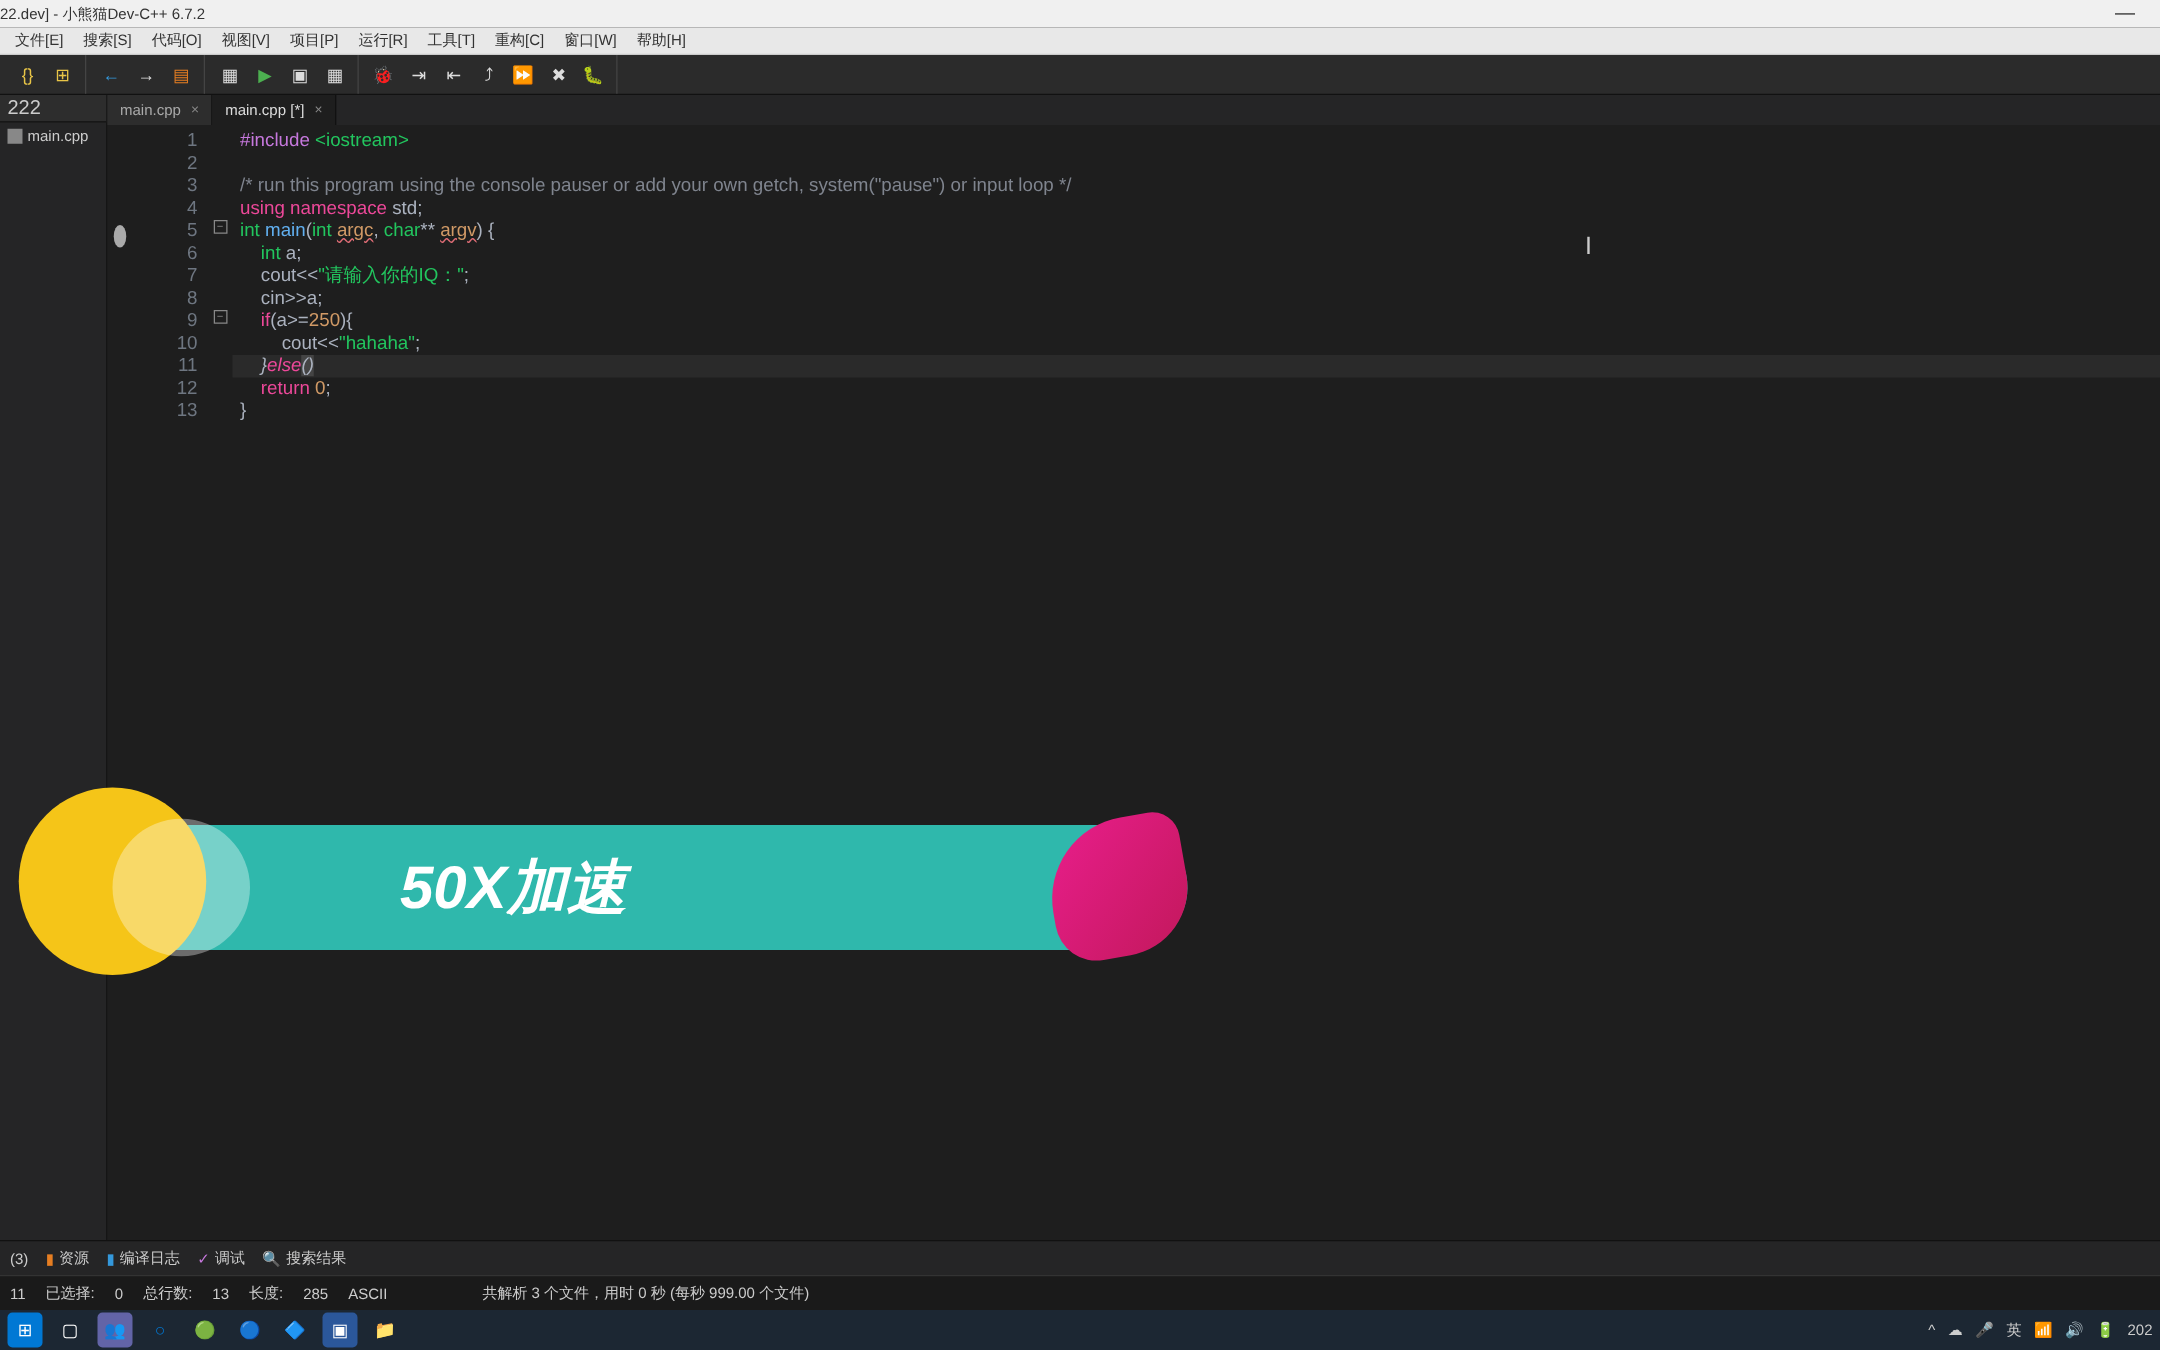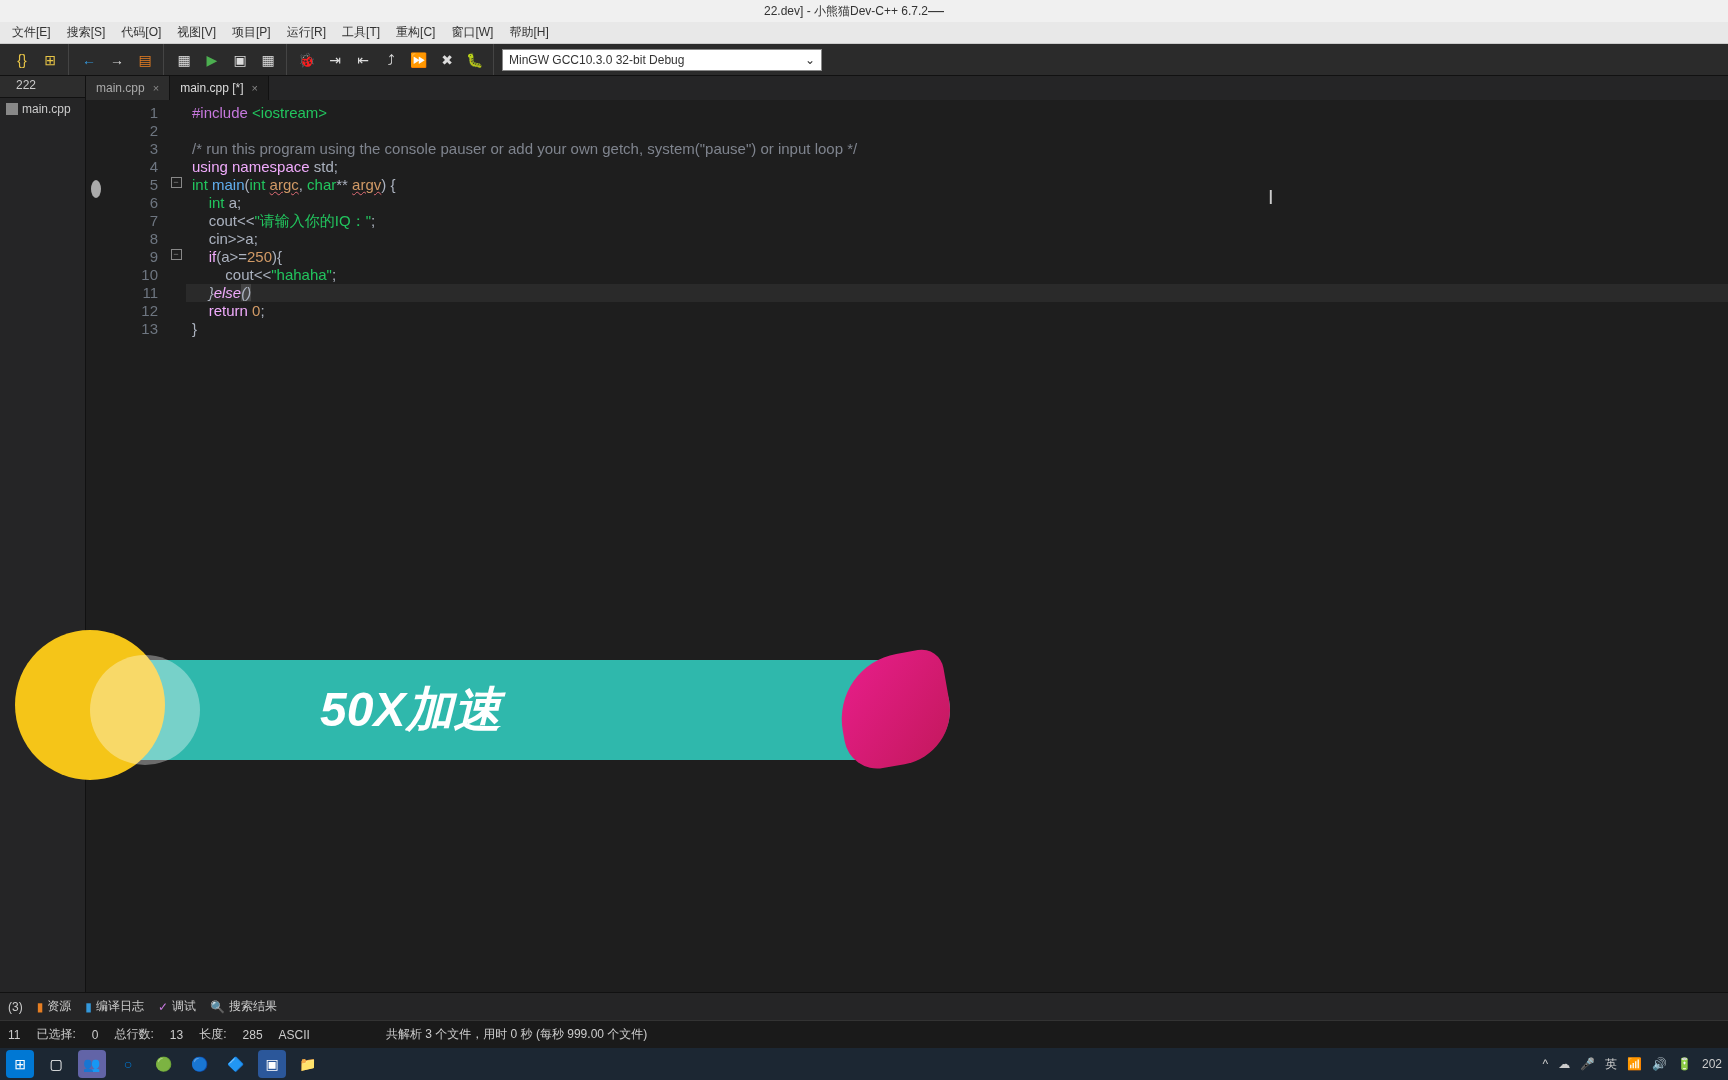--- a/index.html
+++ b/index.html
@@ -1,32 +1,32 @@
 <!DOCTYPE html>
 <html><head>
 <meta charset="utf-8">
 <style>
 * { margin:0; padding:0; box-sizing:border-box; font-family:"Microsoft YaHei",sans-serif; }
 body { width:1728px; height:1080px; background:#1e1e1e; overflow:hidden; position:relative; }
-.titlebar { height:22px; background:#f0f0f0; display:flex; align-items:center; padding:0 0; font-size:12px; color:#333; justify-content:center; }
+.titlebar { height:22px; background:#f0f0f0; display:flex; align-items:center; padding:0 0; font-size:12px; color:#333; justify-content:space-between; }
 .titlebar .right { font-size:16px; padding-right:20px; }
 .menubar { height:22px; background:#e8e8e8; display:flex; align-items:center; padding:0 4px; font-size:12px; color:#333; border-bottom:1px solid #ccc; }
 .menubar span { padding:0 8px; cursor:pointer; }
 .toolbar { height:32px; background:#2b2b2b; display:flex; align-items:center; padding:0 4px; gap:2px; border-bottom:1px solid #111; }
 .tgroup { display:flex; align-items:center; gap:4px; padding:0 6px; border-right:1px solid #444; height:100%; }
 .tbtn { width:24px; height:24px; display:flex; align-items:center; justify-content:center; font-size:14px; color:#ddd; cursor:pointer; }
 .tbtn.yellow { color:#e8c547; }
 .tbtn.green { color:#4caf50; }
 .tbtn.red { color:#e74c3c; }
 .tbtn.blue { color:#3498db; }
 .tbtn.orange { color:#e67e22; }
 .compiler { width:320px; height:22px; background:#fff; color:#333; font-size:12px; padding:0 6px; display:flex; align-items:center; justify-content:space-between; border:1px solid #888; }
 .main { display:flex; height:calc(100% - 22px - 22px - 32px - 28px - 28px - 32px); }
 .sidebar { width:86px; background:#252526; border-right:1px solid #111; }
-.sidetab { height:22px; background:#2d2d2d; color:#ccc; font-size:12px; padding:2px 16px; border-bottom:1px solid #111; }
+.sidetab { height:22px; background:#2d2d2d; color:#ccc; font-size:16px; padding:2px 6px; border-bottom:1px solid #111; }
 .sideitem { padding:4px 6px; font-size:12px; color:#ccc; display:flex; align-items:center; gap:4px; }
 .sideitem .fi { width:12px; height:12px; background:#888; }
 .editor-area { flex:1; display:flex; flex-direction:column; }
 .tabstrip { height:24px; background:#252526; display:flex; align-items:flex-end; }
 .etab { height:24px; padding:0 10px; display:flex; align-items:center; gap:8px; font-size:12px; background:#2d2d2d; color:#aaa; border-right:1px solid #111; cursor:pointer; }
 .etab.active { background:#1e1e1e; color:#ddd; }
 .etab .cx { font-size:11px; color:#888; }
 .code { display:flex; flex:1; background:#1e1e1e; font-family:Consolas,monospace; font-size:15px; line-height:1.2; }
 .gutter { width:60px; text-align:right; color:#6e7681; padding-top:4px; user-select:none; }
 .gutter div { padding-right:8px; height:18px; }
@@ -35,21 +35,21 @@
 .foldbox { width:11px; height:11px; border:1px solid #888; display:inline-flex; align-items:center; justify-content:center; font-size:9px; color:#888; }
 .bp { width:20px; padding-top:4px; }
 .bp div { height:18px; }
 .bpdot { width:10px; height:10px; border-radius:50%; background:#aaa; margin:4px auto; }
 .lines { flex:1; padding-top:4px; }
 .lines > div { height:18px; padding-left:6px; white-space:pre; }
 .lines .hl { background:#2a2a2a;font-style:italic; }
 .c-pre { color:#c678dd; }
 .c-str { color:#22c55e; }
 .c-cmt { color:#7f848e; }
-.c-kw { color:#f0abfc; }
+.c-kw { color:#ec4899; }
 .c-type { color:#22c55e; }
 .c-id { color:#d19a66; }
 .c-fn { color:#61afef; }
 .c-pl { color:#abb2bf; }
 .c-num { color:#d19a66;margin-top:16px; }
 .bottom-tabs { height:28px; background:#252526; display:flex; align-items:center; gap:14px; padding:0 8px; font-size:12px; color:#ccc; border-top:1px solid #111; }
 .bottom-tabs span { display:flex; align-items:center; gap:4px; cursor:pointer; }
 .status { height:28px; background:#1a1a1a; color:#ccc; font-size:12px; display:flex; align-items:center; gap:16px; padding:0 8px; border-top:1px solid #333; }
 .taskbar { position:absolute; bottom:0; left:0; right:0; height:32px; background:#1c2733; display:flex; align-items:center; justify-content:space-between; padding:0 6px; }
 .tray { display:flex; align-items:center; gap:10px; font-size:12px; color:#ccc; }
@@ -102,26 +102,20 @@
   </div>
   <div class="tgroup">
     <div class="tbtn red">🐞</div>
     <div class="tbtn">⇥</div>
     <div class="tbtn">⇤</div>
     <div class="tbtn">⤴</div>
     <div class="tbtn">⏩</div>
     <div class="tbtn">✖</div>
     <div class="tbtn red">🐛</div>
   </div>
-  <div class="tgroup" style="border:none">
-    <div class="compiler">
-      <span>MinGW GCC10.3.0 32-bit Debug</span>
-      <span>⌄</span>
-    </div>
-  </div>
 </div>
 
 <div class="main">
   <div class="sidebar">
     <div class="sidetab">222</div>
     <div class="sideitem">
       <span class="fi"></span>
       <span>main.cpp</span>
     </div>
   </div>

